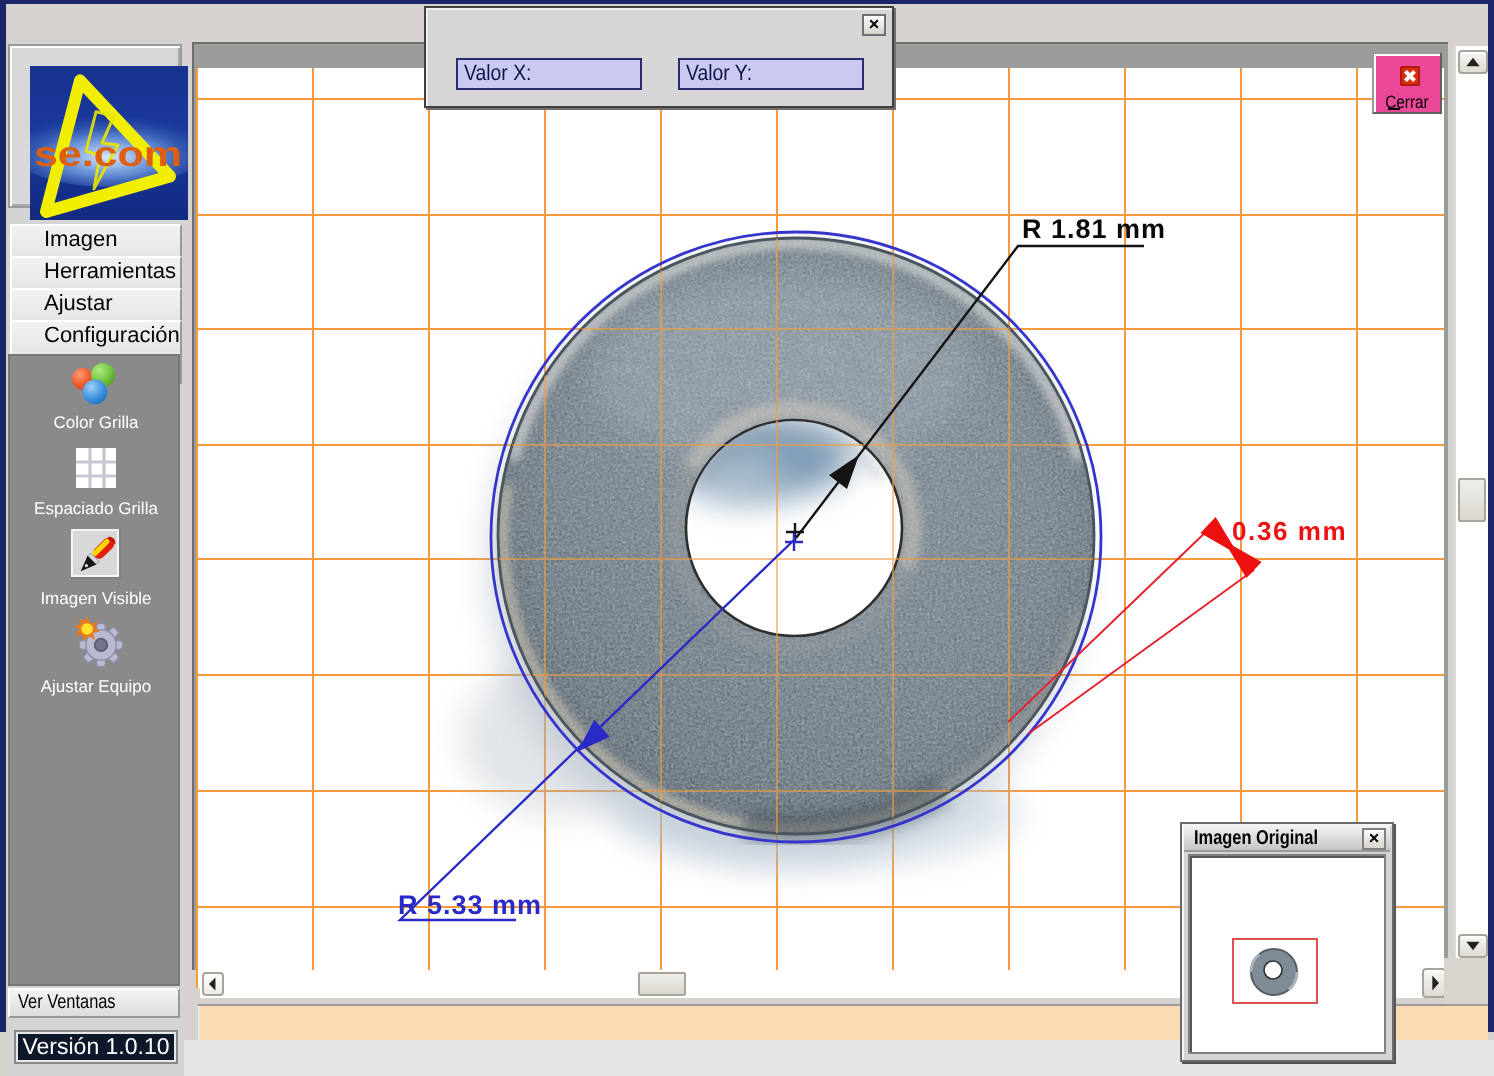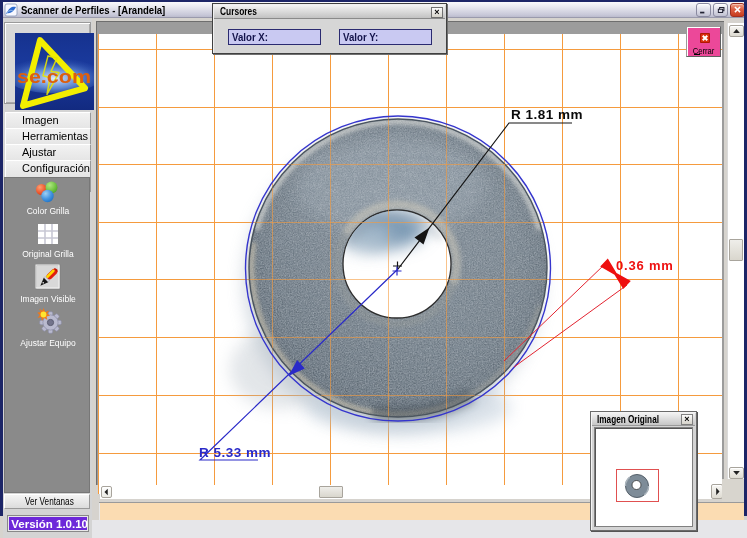--- a/index.html
+++ b/index.html
@@ -17,23 +17,23 @@
 #bR{left:744px;top:0;width:3px;height:516px;background:#1c2567;z-index:40}
 #bT{left:0;top:0;width:747px;height:2px;background:#1c2567;z-index:41}
 
 #side{left:3px;top:18px;width:89px;height:520px;background:#d4d4d4;z-index:10}
 #logoF{position:absolute;left:1px;top:4px;width:87px;height:82px;background:#d8d8d8;border:1px solid #9a9a9a;box-shadow:inset 1px 1px 0 #fff,inset -1px -1px 0 #aaa;padding:10px}
 #logoF svg{display:block}
 .mbtn{position:absolute;left:2px;width:86px;height:32px;background:linear-gradient(#f2f2f2,#d9d9d9);border:1px solid #999;border-top-color:#fff;border-left-color:#fff;font-size:11px;color:#000;line-height:14px;padding-left:16px}
 #dark{position:absolute;left:1px;top:159px;width:86px;height:316px;background:#8a8a8a;border:1px solid #777}
 .ic{position:absolute;left:0;width:86px;text-align:center}
 .iclbl{position:absolute;left:0;width:86px;text-align:center;font-size:8.5px;color:#fff}
-#verv{position:absolute;left:1px;top:476px;width:86px;height:15px;background:linear-gradient(#f4f4f4,#dcdcdc);border:1px solid #999;border-top-color:#fff;border-left-color:#fff;font-size:10px;color:#000;line-height:13px;padding-left:20px}
+#verv{position:absolute;left:1px;top:476px;width:86px;height:15px;background:linear-gradient(#f4f4f4,#dcdcdc);border:1px solid #999;border-top-color:#fff;border-left-color:#fff;font-size:10px;color:#000;line-height:13px;padding-left:4px}
 #verv span{display:inline-block;transform:scaleX(.82);transform-origin:0 0}
-#verbox{position:absolute;left:4px;top:497px;width:82px;height:17px;background:#6d28d9;border:1px solid #888;box-shadow:0 0 0 1px #e8e8e8 inset;color:#fff;font-size:11.5px;font-weight:bold;text-align:right;line-height:16px;white-space:nowrap}
+#verbox{position:absolute;left:4px;top:497px;width:82px;height:17px;background:#0f172a;border:1px solid #888;box-shadow:0 0 0 1px #e8e8e8 inset;color:#fff;font-size:11.5px;font-weight:normal;text-align:center;line-height:16px;white-space:nowrap}
 
 #vpborder{left:96px;top:21px;width:628px;height:464px;background:#9c9c9c;box-shadow:inset 1px 1px 0 #6e6e6e;z-index:1}
 #viewport{left:98px;top:34px;width:624px;height:460px;background:#fff;overflow:hidden;z-index:2}
 #cerrar{left:686px;top:26px;width:35px;height:31px;background:#ec4899;border:1px solid #9a9a9a;border-right-color:#606060;border-bottom-color:#606060;box-shadow:inset 1px 1px 0 #fff;z-index:5;text-align:center}
 #cerrar .ct{position:absolute;left:0;top:19px;width:100%;font-size:9px;color:#000;transform:scaleX(.85)}
 
 .sb{background:#fff;z-index:3}
 #vscroll{left:727px;top:23px;width:17px;height:456px;border-left:1px solid #dadada}
 #hscroll{left:100px;top:485px;width:624px;height:14px}
 .sbtn{position:absolute;background:linear-gradient(#f8f7f4,#dedbd2);border:1px solid #a8a49c;border-radius:2px;box-shadow:inset 0 1px 0 #fff}
@@ -47,21 +47,21 @@
 #imgp{left:590px;top:411px;width:107px;height:120px;background:#d4d4d4;border:1px solid #6a6a6a;box-shadow:inset 1px 1px 0 #f4f4f4,1px 1px 0 #555;z-index:8}
 #imgp .pt{position:absolute;left:1px;top:1px;width:103px;height:13px;background:linear-gradient(#f2f2f2,#c6c6c6);border-bottom:1px solid #9a9a9a;font-size:10px;font-weight:bold;color:#000;line-height:13px;padding-left:5px}
 #imgp .pt span{display:inline-block;transform:scaleX(.82);transform-origin:0 0}
 #imgp .px{position:absolute;right:3px;top:2px;width:12px;height:11px;background:linear-gradient(#fcfcfc,#d6d3ca);border:1px solid #808080;font-size:9px;line-height:9px;text-align:center;font-weight:bold}
 #imgp .pc{position:absolute;left:3px;top:15px;width:99px;height:100px;background:#fff;border:1px solid #808080;box-shadow:inset 1px 1px 0 #555}
 
 #cur{left:212px;top:3px;width:235px;height:51px;background:#d6d6d6;border:1px solid #404040;box-shadow:inset 1px 1px 0 #f0f0f0,1px 1px 0 #707070;z-index:50}
 #cur .dt{position:absolute;left:1px;top:1px;width:231px;height:14px;background:linear-gradient(#f4f4f4,#c2c2c2);border-bottom:1px solid #8a8a8a;font-size:10.5px;font-weight:bold;color:#000;line-height:13px;padding-left:6px}
 #cur .dt span{display:inline-block;transform:scaleX(.8);transform-origin:0 0}
 #cur .dx{position:absolute;right:3px;top:3px;width:12px;height:11px;background:linear-gradient(#fcfcfc,#d6d3ca);border:1px solid #707070;font-size:9px;line-height:9px;text-align:center;font-weight:bold}
-.vfield{position:absolute;top:25px;width:93px;height:16px;background:#c9c9f2;border:1px solid #2a2a70;font-size:11px;font-weight:bold;color:#13134a;line-height:14px;padding-left:3px}
+.vfield{position:absolute;top:25px;width:93px;height:16px;background:#c9c9f2;border:1px solid #2a2a70;font-size:11px;font-weight:normal;color:#13134a;line-height:14px;padding-left:3px}
 .vfield span{display:inline-block;transform:scaleX(.88);transform-origin:0 0}
 </style></head>
 <body>
 <div id="root">
 
   <div class="abs" id="gapcol"></div>
   <div class="abs" id="vpborder"></div>
   <div class="abs" id="viewport">
     <svg width="624" height="460" viewBox="98 23 624 460">
       <defs>
@@ -277,21 +277,21 @@
         </defs>
         <circle cx="36.5" cy="8.5" r="5.5" fill="url(#cg1)"></circle>
         <circle cx="46.5" cy="6.5" r="6" fill="url(#cg2)"></circle>
         <circle cx="42.5" cy="15" r="6.2" fill="url(#cg3)"></circle>
       </svg>
       <div class="iclbl" style="top:28px">Color Grilla</div>
       <svg class="ic" style="top:45px" width="86" height="22" viewBox="0 0 86 22">
         <rect x="33" y="1" width="20" height="20" fill="#fff"></rect>
         <path d="M33 8h20M33 15h20M40 1v20M47 1v20" stroke="#c8c8d4" stroke-width="1.6"></path>
       </svg>
-      <div class="iclbl" style="top:71px">Original Grilla</div>
+      <div class="iclbl" style="top:71px">Espaciado Grilla</div>
       <svg class="ic" style="top:86px" width="86" height="26" viewBox="0 0 86 26">
         <rect x="31" y="1" width="24" height="24" fill="#d8d8d8" stroke="#808080" stroke-width="1"></rect>
         <rect x="31" y="1" width="23" height="23" fill="none" stroke="#f4f4f4" stroke-width="1"></rect>
         <g transform="translate(43.5,13.5) rotate(-45)">
           <rect x="-1.5" y="-3" width="12.5" height="6" rx="3" fill="#e02010"></rect>
           <rect x="-1.5" y="-2.6" width="11" height="2.6" rx="1.3" fill="#ffd600"></rect>
           <path d="M10.2 -2.6 a3 3 0 0 1 0 5.2 z" fill="#c01000"></path>
           <rect x="-3.6" y="-3" width="2" height="6" fill="#d8d8e0" stroke="#909098" stroke-width=".4"></rect>
           <path d="M-11.5 0 L-3.6 -3.1 L-3.6 3.1 Z" fill="#151515"></path>
           <circle cx="-7.5" cy="0" r=".8" fill="#e8e8e8"></circle>
@@ -318,47 +318,23 @@
           <path d="M0 -6.5 L1.8 -2.5 5.5 -3.8 3.6 -.9 6.5 1.2 2.9 2 4 5.5 .6 3.2 -1.5 6.3 -2.3 2.6 -6 3.4 -3.7 .4 -6.3 -1.8 -2.8 -2.4 -4.2 -5.8 -1 -3.8 Z" fill="#f07818"></path>
           <circle r="2.9" fill="#ffe530"></circle>
         </g>
       </svg>
       <div class="iclbl" style="top:160px">Ajustar Equipo</div>
     </div>
     <div id="verv"><span>Ver Ventanas</span></div>
     <div id="verbox">Versión 1.0.10</div>
   </div>
 
-  <div class="abs" id="tbar">
-    <svg class="abs" style="left:4px;top:2px" width="14" height="14" viewBox="0 0 14 14">
-      <rect x="1" y="1" width="12" height="12" rx="2" fill="#f8f8ff" stroke="#8898b8" stroke-width=".8"></rect>
-      <path d="M3 10 C5 4 9 3 12 4 C10 8 6 11 3 10Z" fill="#2a6ad0"></path>
-      <path d="M2 11 C4 8 7 7 9 8" stroke="#7fa8e0" stroke-width="1.2" fill="none"></path>
-    </svg>
-    <div class="ttext">Scanner de Perfiles - [Arandela]</div>
-    <div class="wbtn" id="btnmin">
-        <svg class="arr" viewBox="0 0 15 14">
-          <path d="M3.5 10h5" stroke="#223" stroke-width="2"></path>
-        </svg>
-      </div>
-    <div class="wbtn" id="btnmax">
-        <svg class="arr" viewBox="0 0 15 14">
-          <path d="M5 6v4h5V6z M6.5 6V4h5v4h-2" stroke="#223" stroke-width="1.2" fill="none"></path>
-        </svg>
-      </div>
-    <div class="wbtn" id="btnclose">
-        <svg class="arr" viewBox="0 0 15 14">
-          <path d="M4.5 3.5l6 6M10.5 3.5l-6 6" stroke="#fff" stroke-width="1.8"></path>
-        </svg>
-      </div>
-  </div>
   <div class="abs" id="bT"></div>
   <div class="abs" id="bL"></div>
   <div class="abs" id="bR"></div>
 
   <div class="abs" id="cur">
-    <div class="dt"><span>Cursores</span></div>
     <div class="dx">×</div>
     <div class="vfield" style="left:15px"><span>Valor X:</span></div>
     <div class="vfield" style="left:126px"><span>Valor Y:</span></div>
   </div>
 
 </div>
 
 </body></html>

